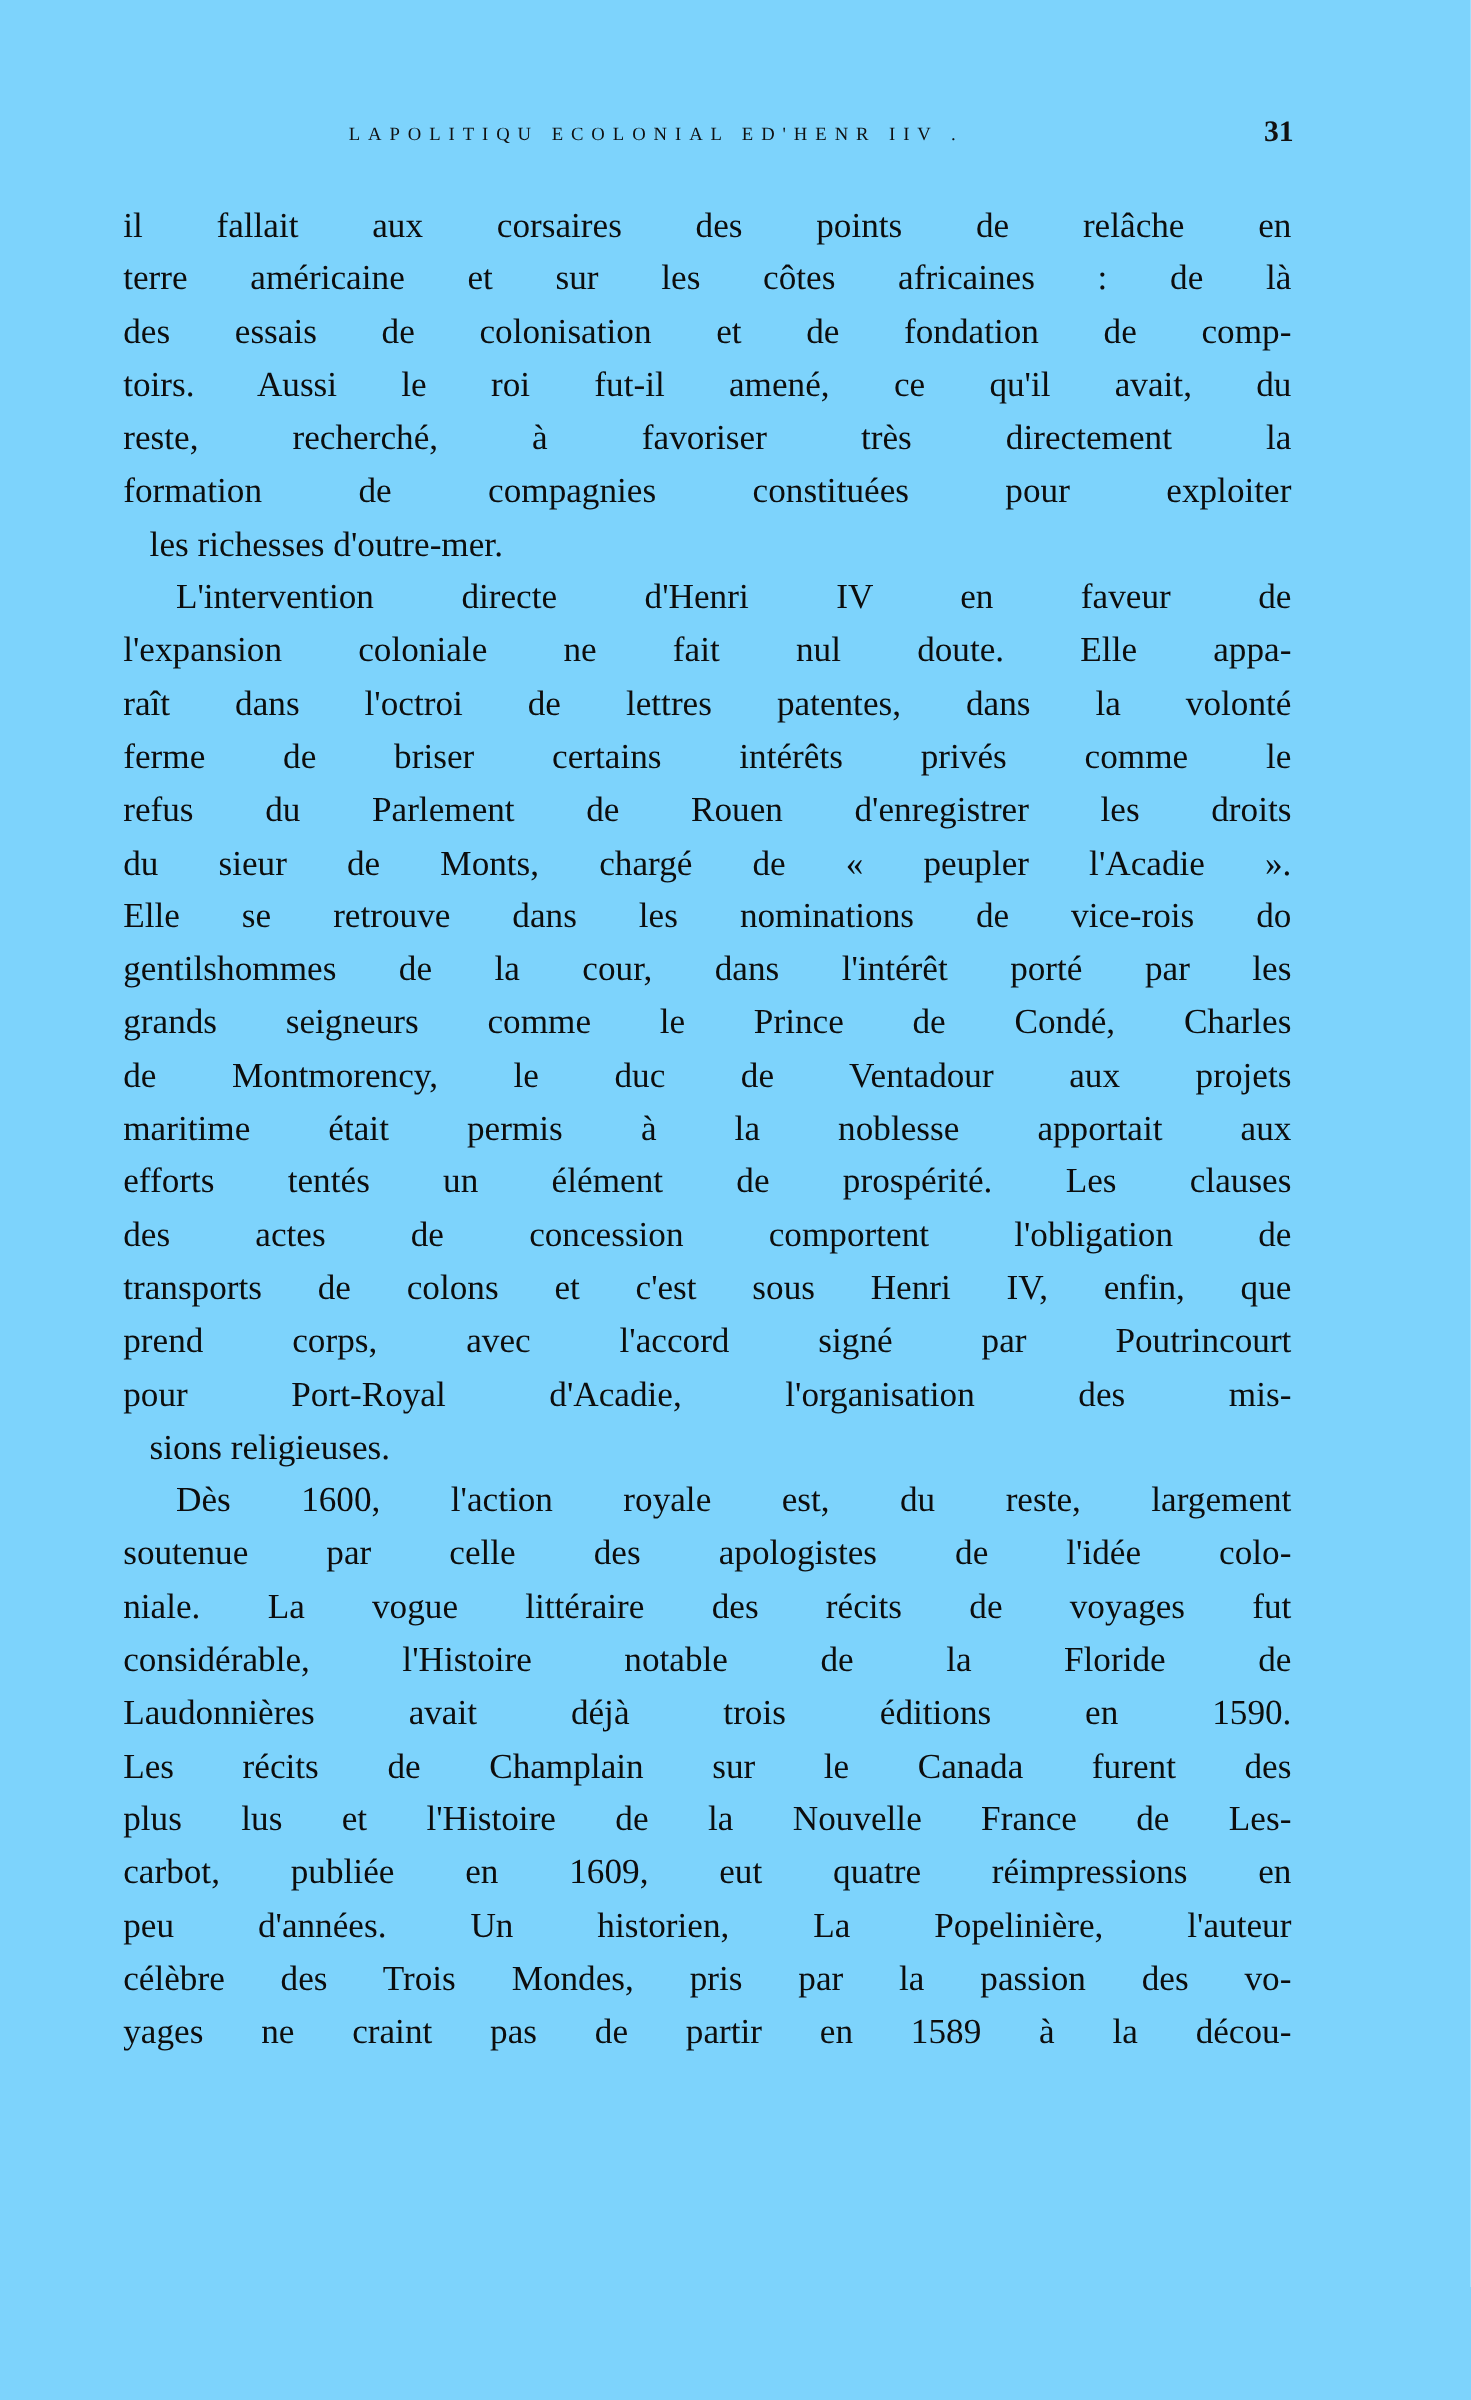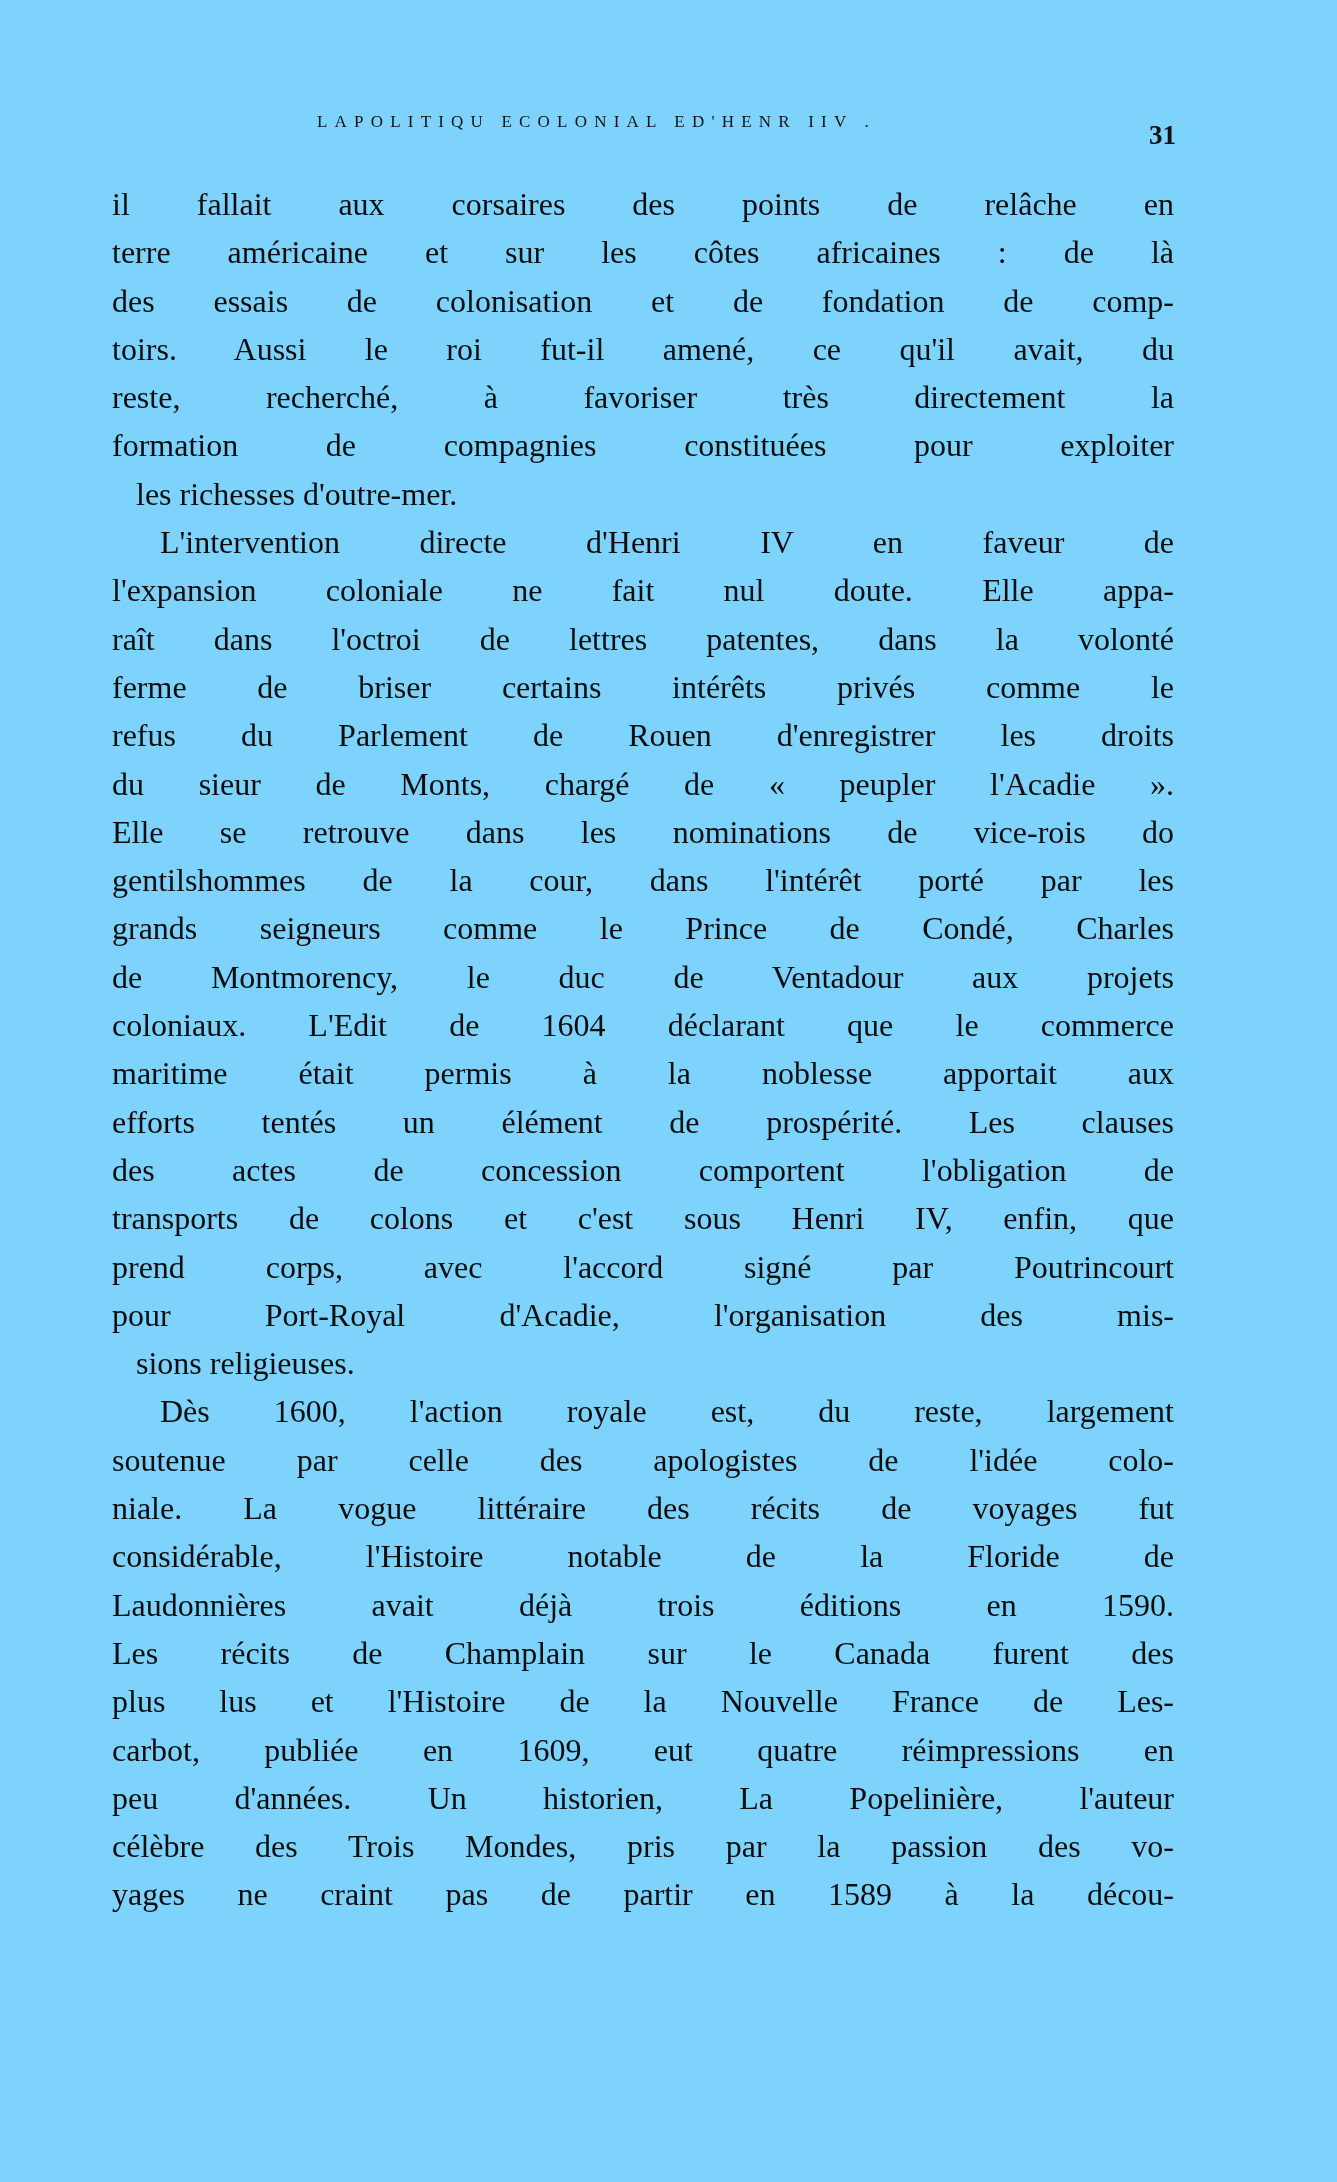--- a/index.html
+++ b/index.html
@@ -5,21 +5,21 @@
   html, body { margin:0; padding:0; background:#ffffff; }
   body { width:1337px; height:2182px; position:relative; overflow:hidden; }
   .page { position:absolute; left:0; top:0; width:1337px; height:2182px; background:#7dd3fc; }
   .running-head {
     position:absolute; left:317px; top:112px; width:660px;
     font-family:"Liberation Serif", serif; font-size:17px; letter-spacing:7.2px;
     color:#111; white-space:pre;
   }
   .page-number {
     position:absolute; left:1136px; top:104px; width:40px; text-align:right;
-    font-family:"Liberation Serif", serif; font-size:27px; font-weight:bold; color:#111;margin-top:16px;
+    font-family:"Liberation Serif", serif; font-size:27px; font-weight:bold; color:#111;
   }
   .body-text {
     position:absolute; left:112px; top:180px; width:1062px;
     font-family:Liberation Serif, serif; font-size:32px; line-height:48.3px; color:#0d0d0d;
   }
   .line {
     display:block; height:48.3px; white-space:nowrap; text-align:justify; text-align-last:justify;
     transform-origin:left center;
   }
   .line.indent { padding-left:48px; }
@@ -45,21 +45,20 @@
         <span class="line indent">L'intervention directe d'Henri IV en faveur de</span>
         <span class="line">l'expansion coloniale ne fait nul doute. Elle appa-</span>
         <span class="line">raît dans l'octroi de lettres patentes, dans la volonté</span>
         <span class="line">ferme de briser certains intérêts privés comme le</span>
         <span class="line">refus du Parlement de Rouen d'enregistrer les droits</span>
         <span class="line">du sieur de Monts, chargé de « peupler l'Acadie ».</span>
         <span class="line">Elle se retrouve dans les nominations de vice-rois do</span>
         <span class="line">gentilshommes de la cour, dans l'intérêt porté par les</span>
         <span class="line">grands seigneurs comme le Prince de Condé, Charles</span>
         <span class="line">de Montmorency, le duc de Ventadour aux projets</span>
-        <span class="line">coloniaux. L'Edit de 1604 déclarant que le commerce</span>
         <span class="line">maritime était permis à la noblesse apportait aux</span>
         <span class="line">efforts tentés un élément de prospérité. Les clauses</span>
         <span class="line">des actes de concession comportent l'obligation de</span>
         <span class="line">transports de colons et c'est sous Henri IV, enfin, que</span>
         <span class="line">prend corps, avec l'accord signé par Poutrincourt</span>
         <span class="line">pour Port-Royal d'Acadie, l'organisation des mis-</span>
         <span class="line last">sions religieuses.</span>
       </div>
       <div>
         <span class="line indent">Dès 1600, l'action royale est, du reste, largement</span>

